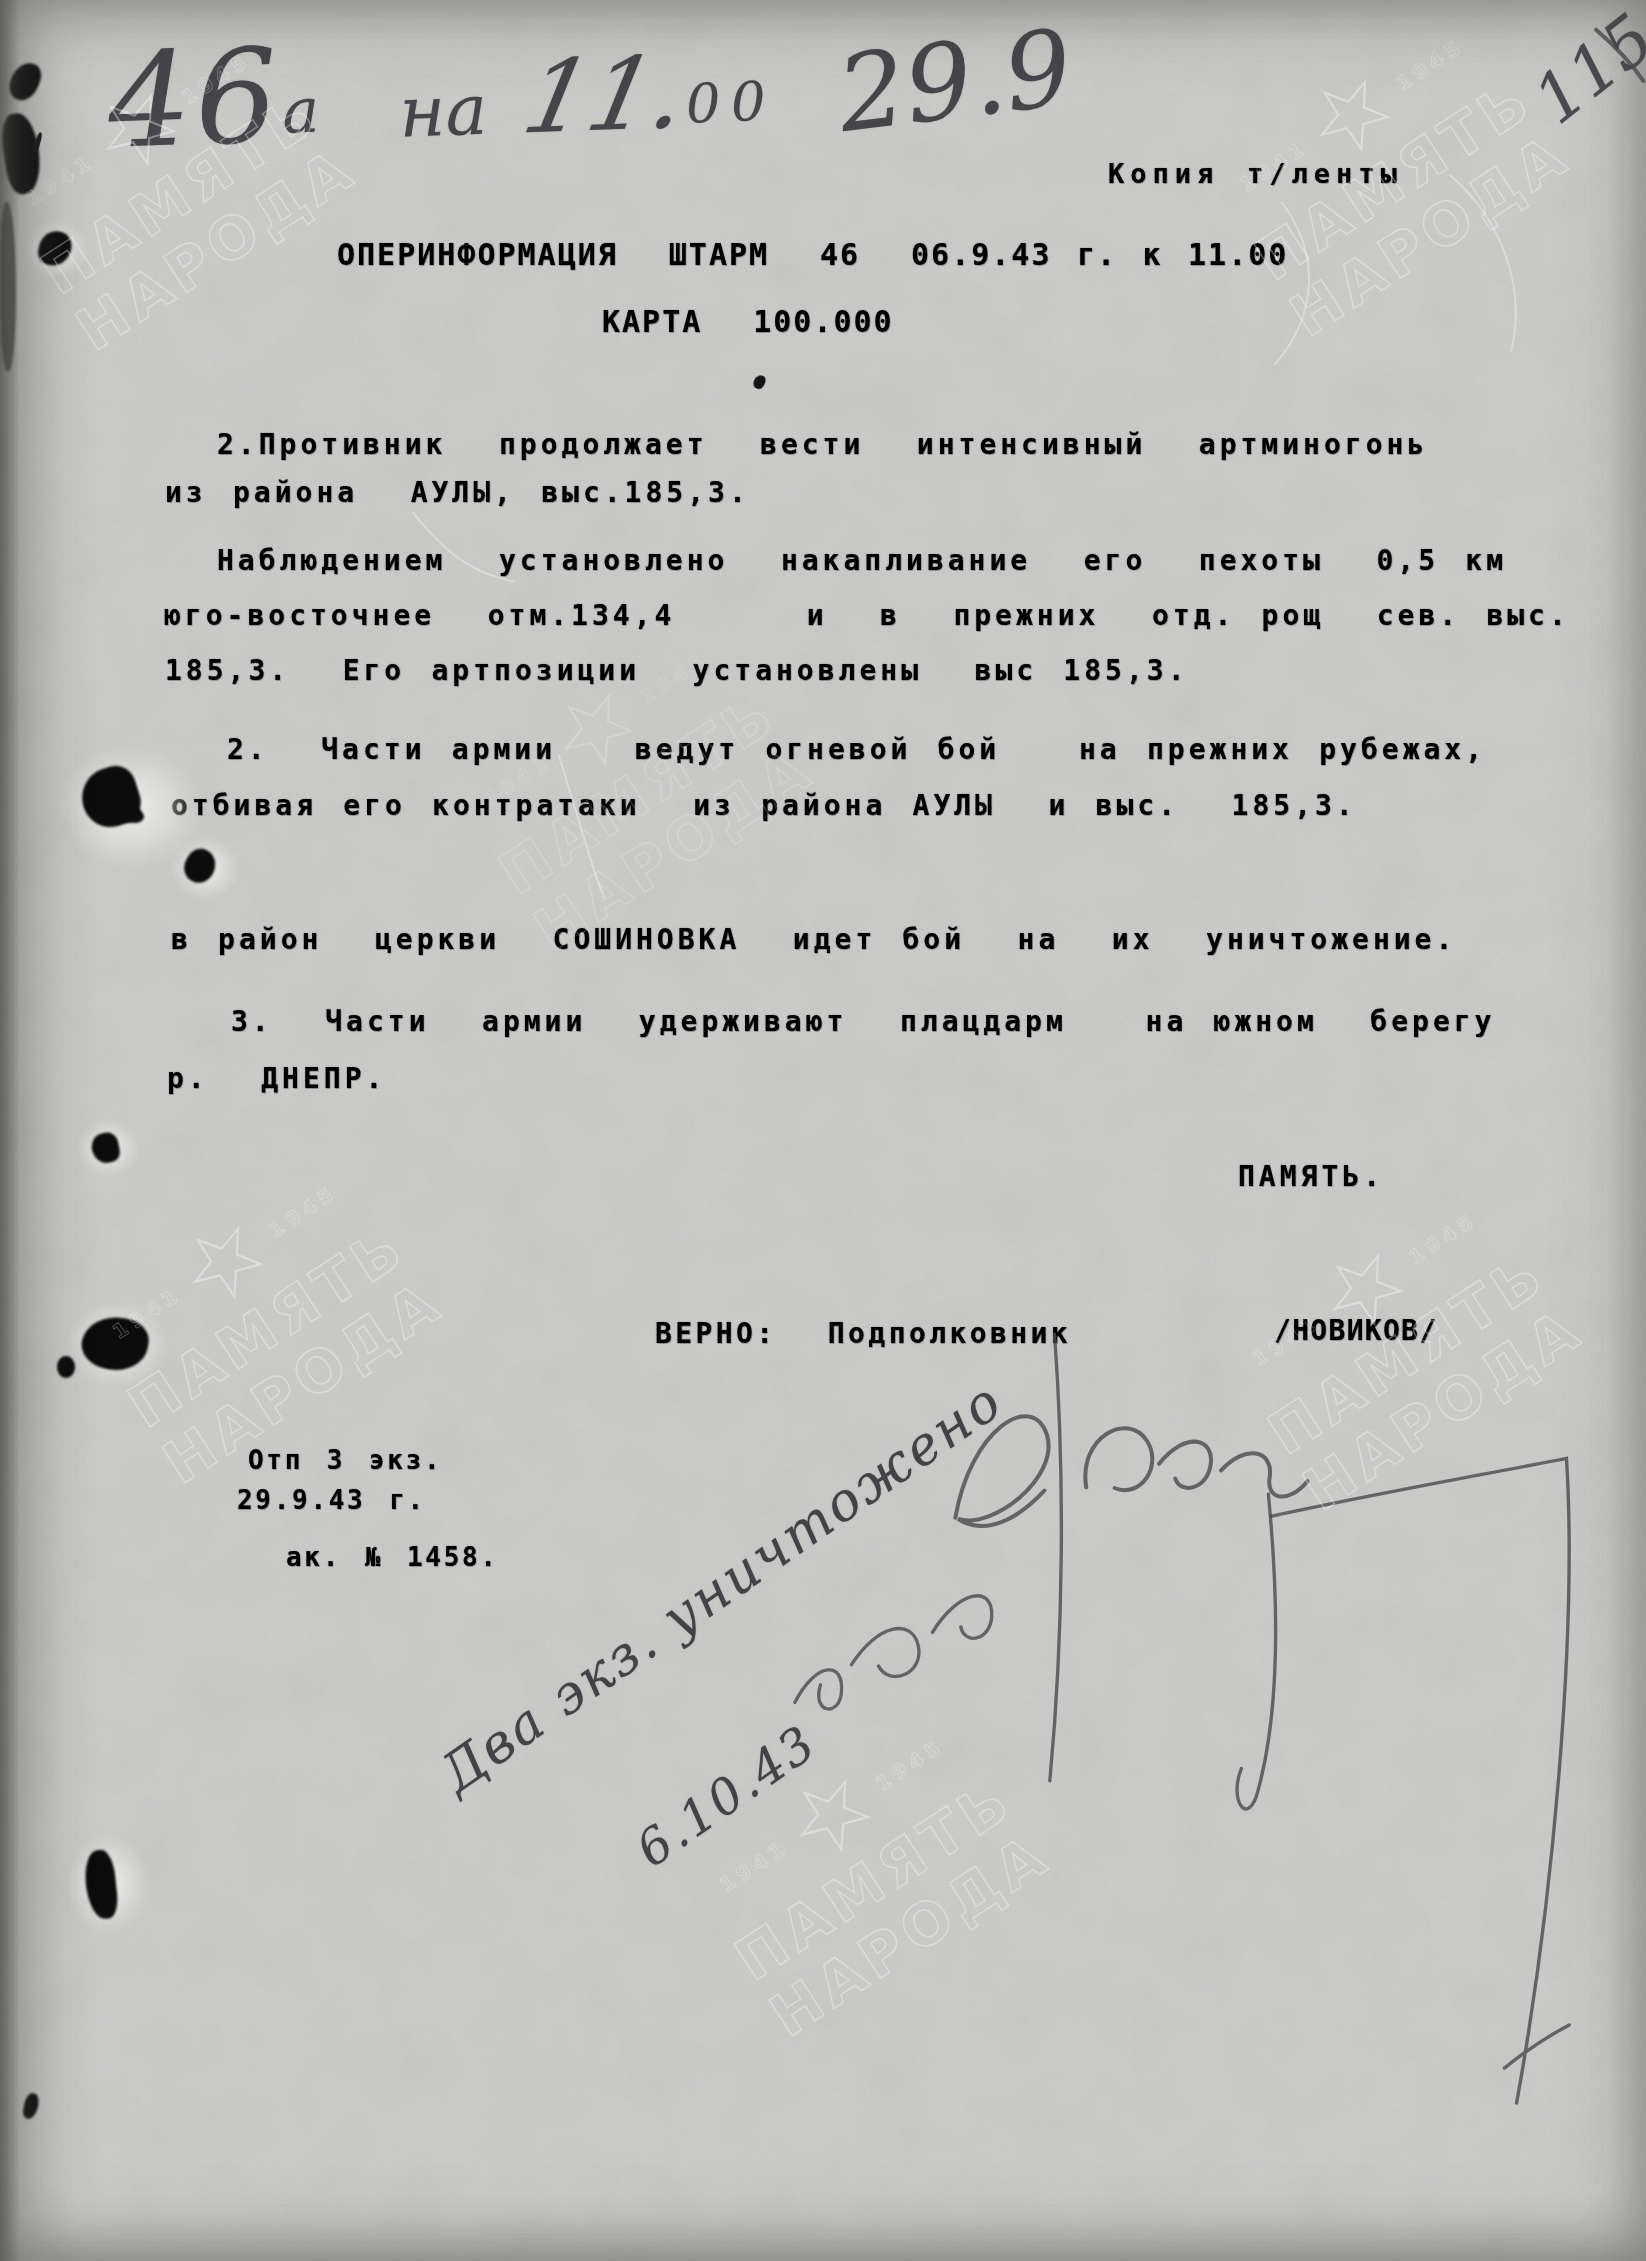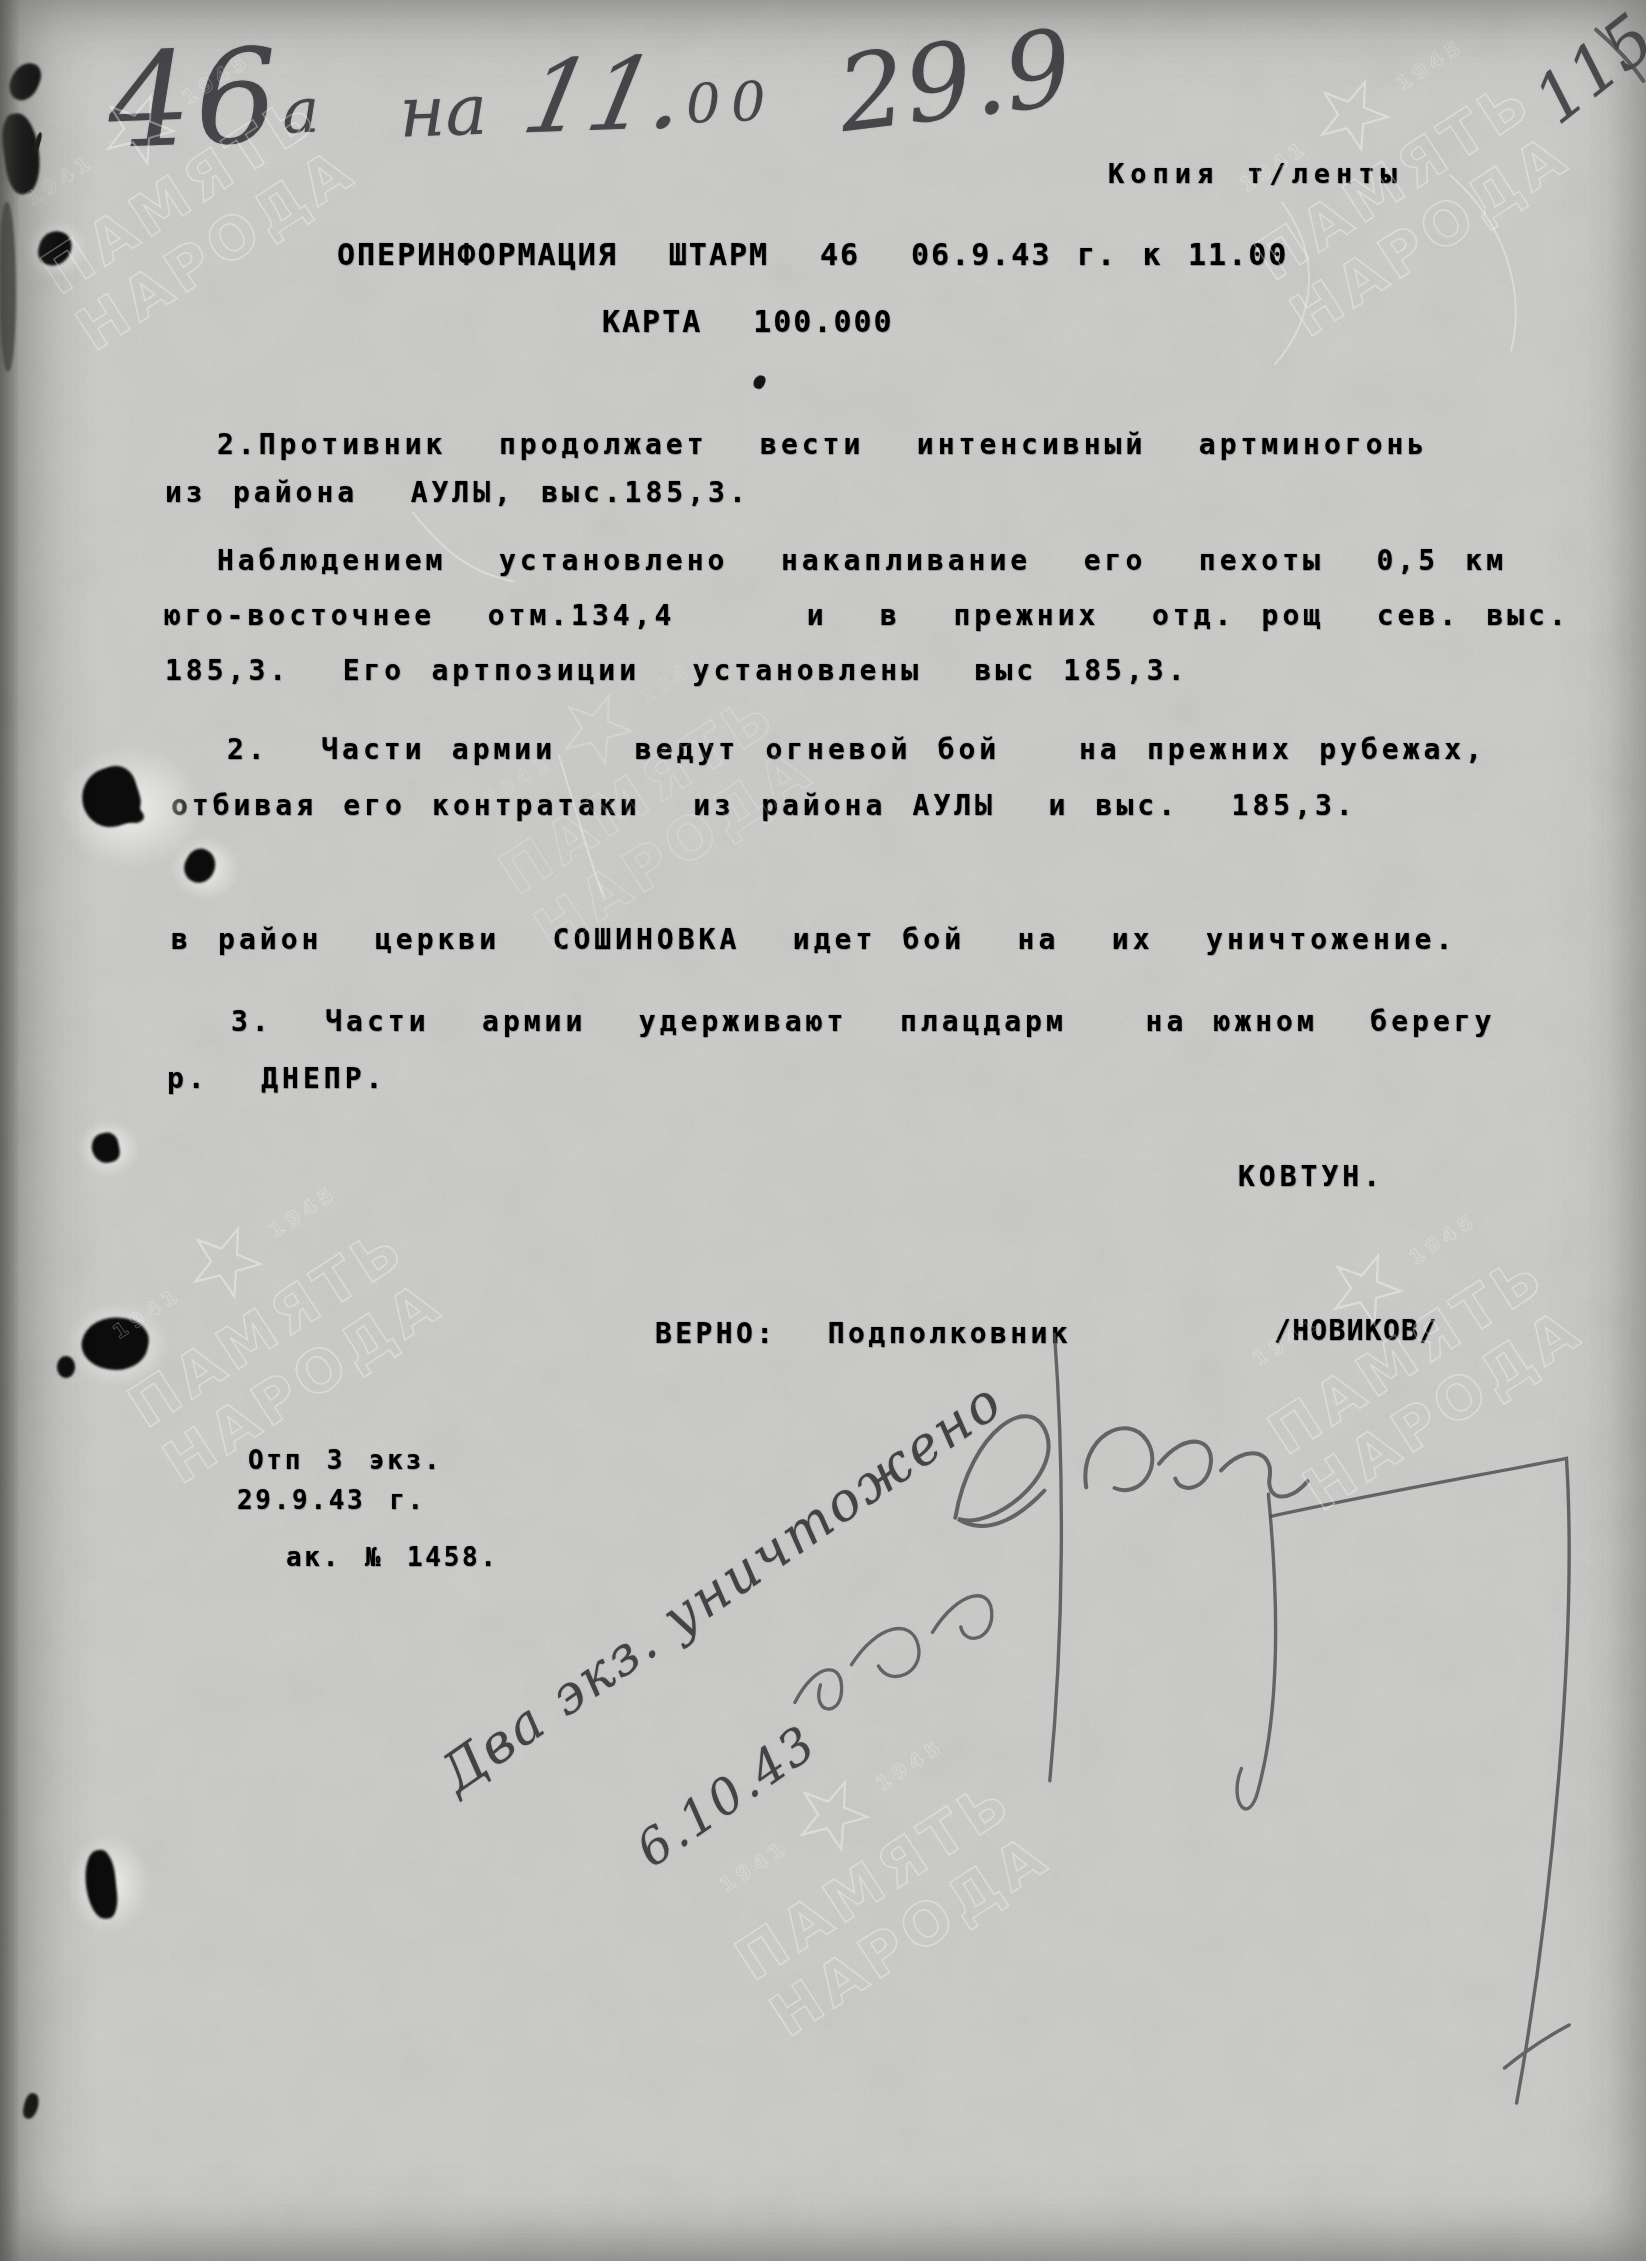--- a/index.html
+++ b/index.html
@@ -161,21 +161,21 @@
   <div class="typed" style="left:165px;top:654px;">185,3.  Его артпозиции  установлены  выс 185,3.</div>
 
   <div class="typed" style="left:227px;top:733px;">2.  Части армии   ведут огневой бой   на прежних рубежах,</div>
   <div class="typed" style="left:171px;top:789px;">отбивая его контратаки  из района АУЛЫ  и выс.  185,3.</div>
 
   <div class="typed" style="left:171px;top:923px;">в район  церкви  СОШИНОВКА  идет бой  на  их  уничтожение.</div>
 
   <div class="typed" style="left:231px;top:1005px;">3.  Части  армии  удерживают  плацдарм   на южном  берегу</div>
   <div class="typed" style="left:167px;top:1062px;">р.  ДНЕПР.</div>
 
-  <div class="typed" style="left:1238px;top:1160px;">КОВТУН.</div>
+  <div class="typed" style="left:1238px;top:1160px;">ПАМЯТЬ.</div>
 
   <div class="typed ls5" style="left:643px;top:1317px;margin-left:12px;">ВЕРНО:  Подполковник</div>
   <div class="typed ls2" style="left:1274px;top:1314px;">/НОВИКОВ/</div>
 
   <div class="typed fs38" style="left:248px;top:1445px;">Отп 3 экз.</div>
   <div class="typed fs38" style="left:237px;top:1485px;">29.9.43 г.</div>
   <div class="typed fs38" style="left:286px;top:1542px;">ак. № 1458.</div>
 
   <div id="note1" class="hand note">Два экз. уничтожено</div>
   <div id="note2" class="hand note">6.10.43</div>

